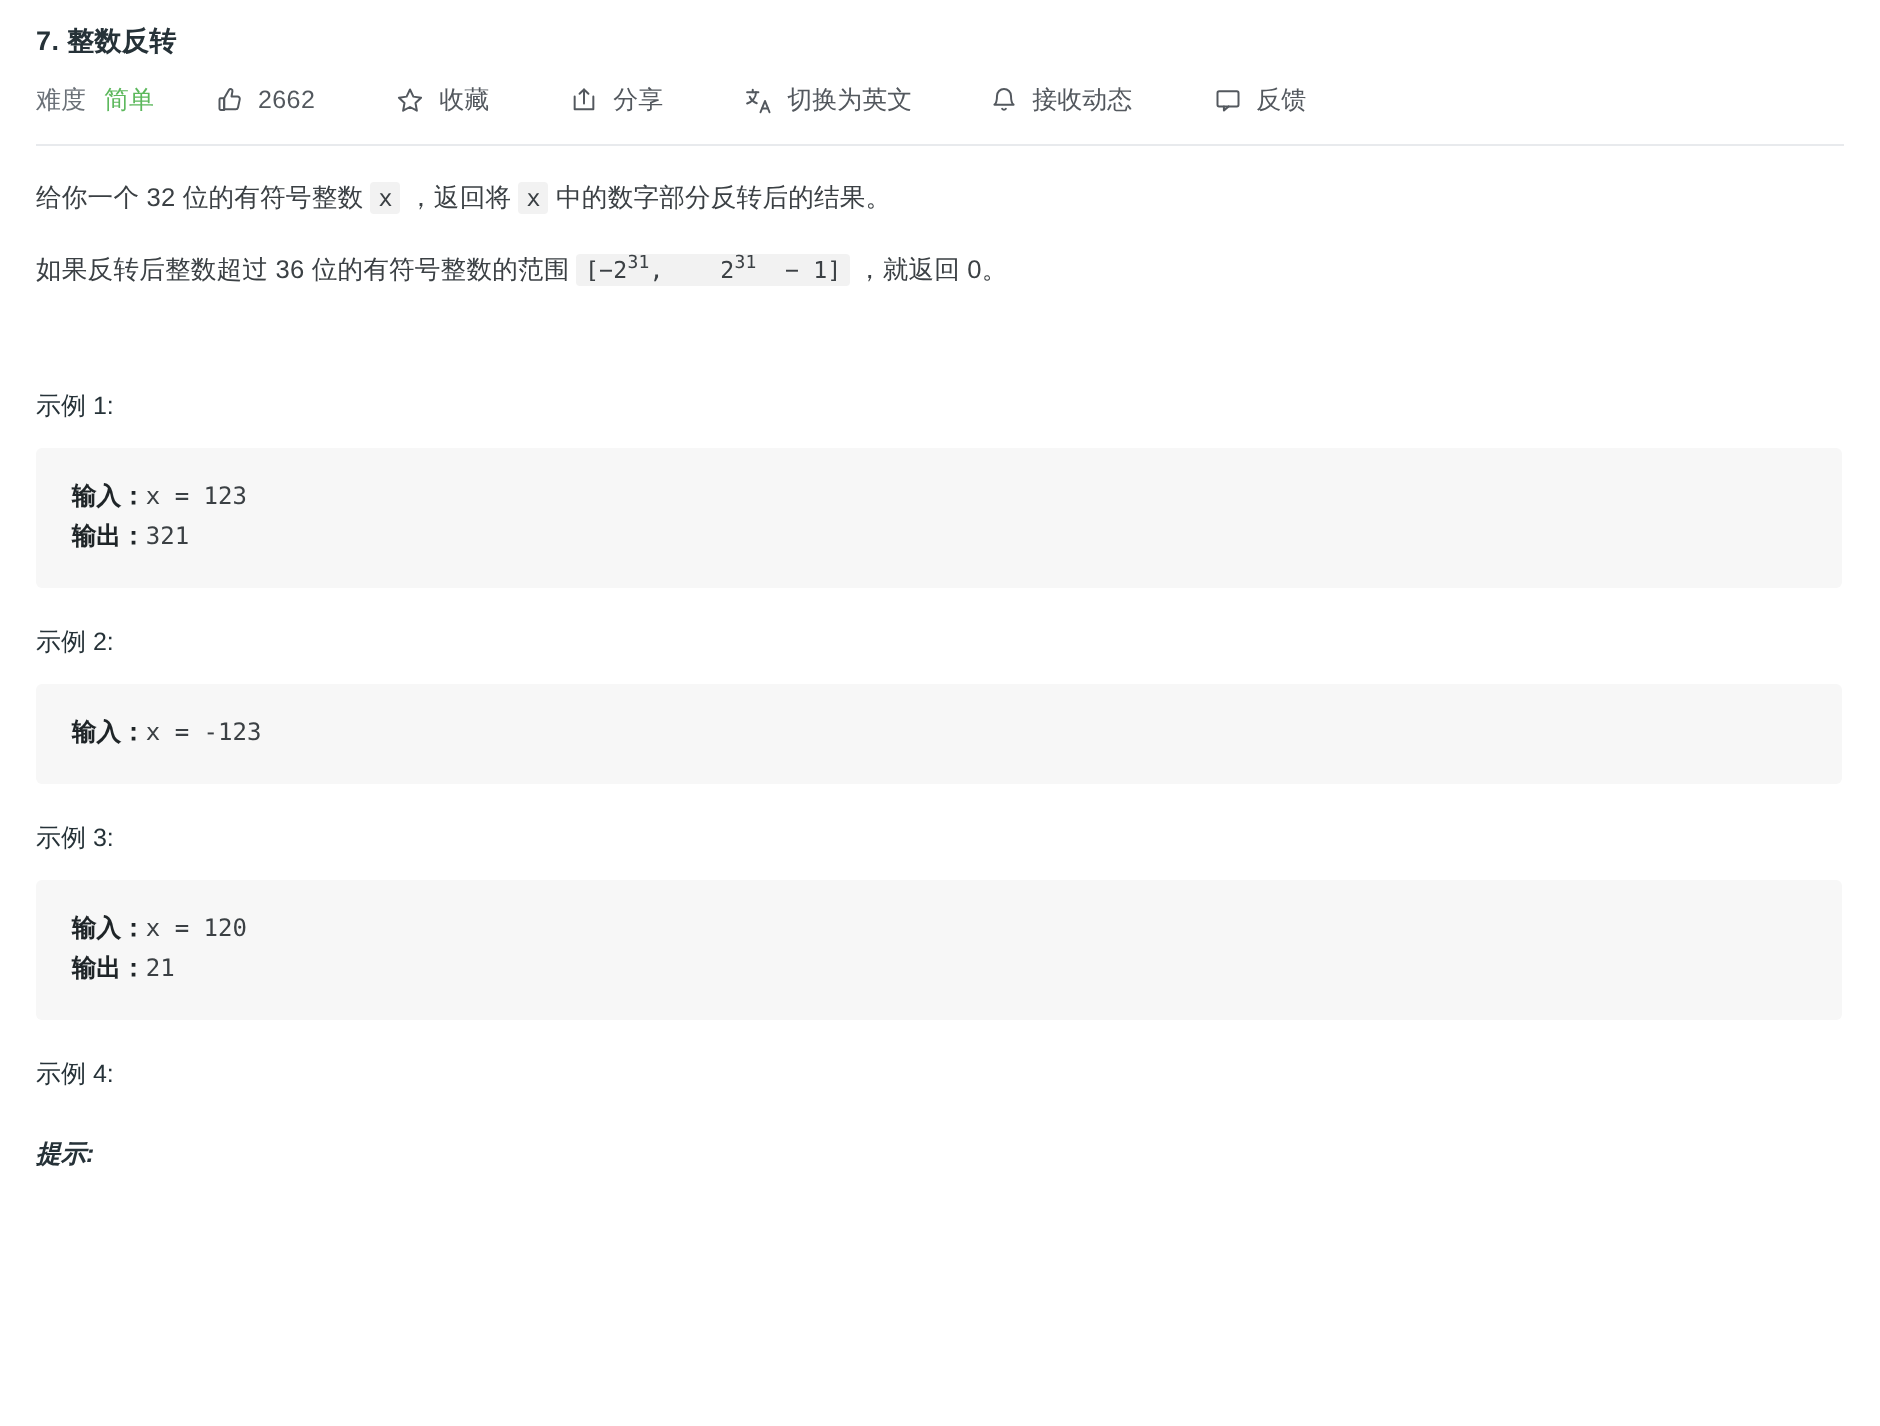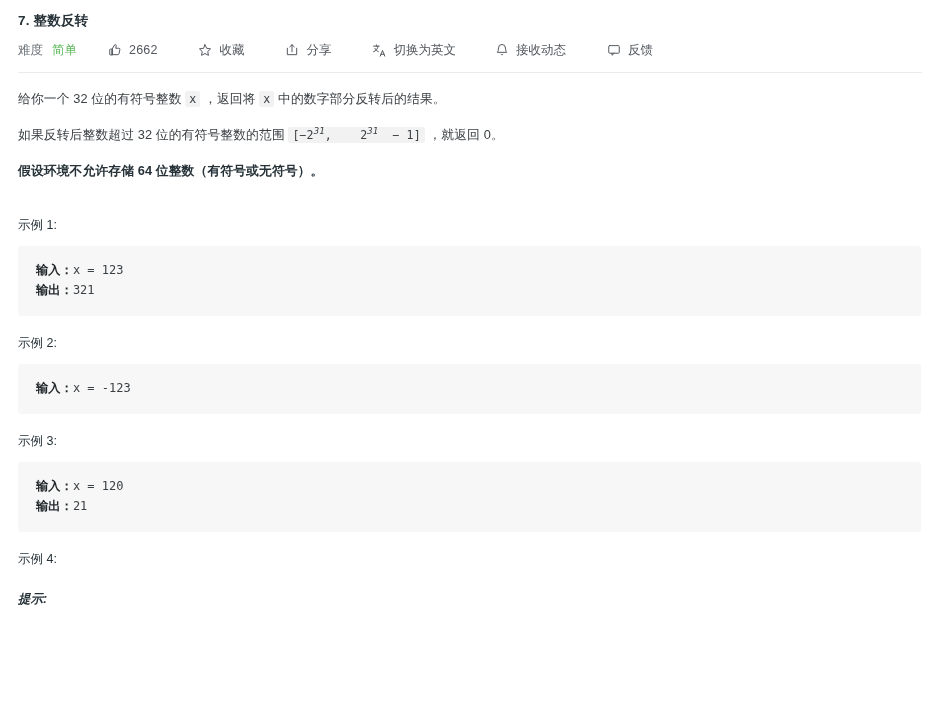--- a/index.html
+++ b/index.html
@@ -107,21 +107,20 @@
     border-radius: 2px;
     padding: 1px 4px;
     font-size: 11.6px;
     color: #3b4044;
     white-space: pre;
   }
   code.inline sup {
     font-size: 9px;
     vertical-align: super;
     line-height: 0;
-    font-style: italic;
   }
 
   
   .example-title {
     font-size: 12.5px;
     font-weight: 400;
     color: #263238;
     margin: 0 0 12px 0;
     line-height: 18px;
   }
@@ -248,23 +247,22 @@
     </span>
 
   </div>
 
   <div class="divider"></div>
 
   <div class="desc">
 
     <p class="para"><span>给你一个 32 位的有符号整数 </span><code class="inline">x</code><span> ，返回将 </span><code class="inline">x</code><span> 中的数字部分反转后的结果。</span></p>
 
-    <p class="para"><span>如果反转后整数超过 32 位的有符号整数的范围 </span><code class="inline"><span>[−2</span><sup>31</sup><span>,    2</span><sup>31</sup><span>  − 1]</span></code><span> ，就返回 0。</span></p>
-
-    <p class="para bold">假设环境不允许存储 64 位整数（有符号或无符号）。</p>
+    <p class="para"><span>如果反转后整数超过 36 位的有符号整数的范围 </span><code class="inline"><span>[−2</span><sup>31</sup><span>,    2</span><sup>31</sup><span>  − 1]</span></code><span> ，就返回 0。</span></p>
+
   </div>
 
   <div style="height:34px"></div>
 
   <div>
 
     <h3 class="example-title">示例 1:</h3>
     <div class="example-block">
       <div class="example-line"><b>输入：</b><span>x = 123</span></div>
       <div class="example-line"><b>输出：</b><span>321</span></div>

